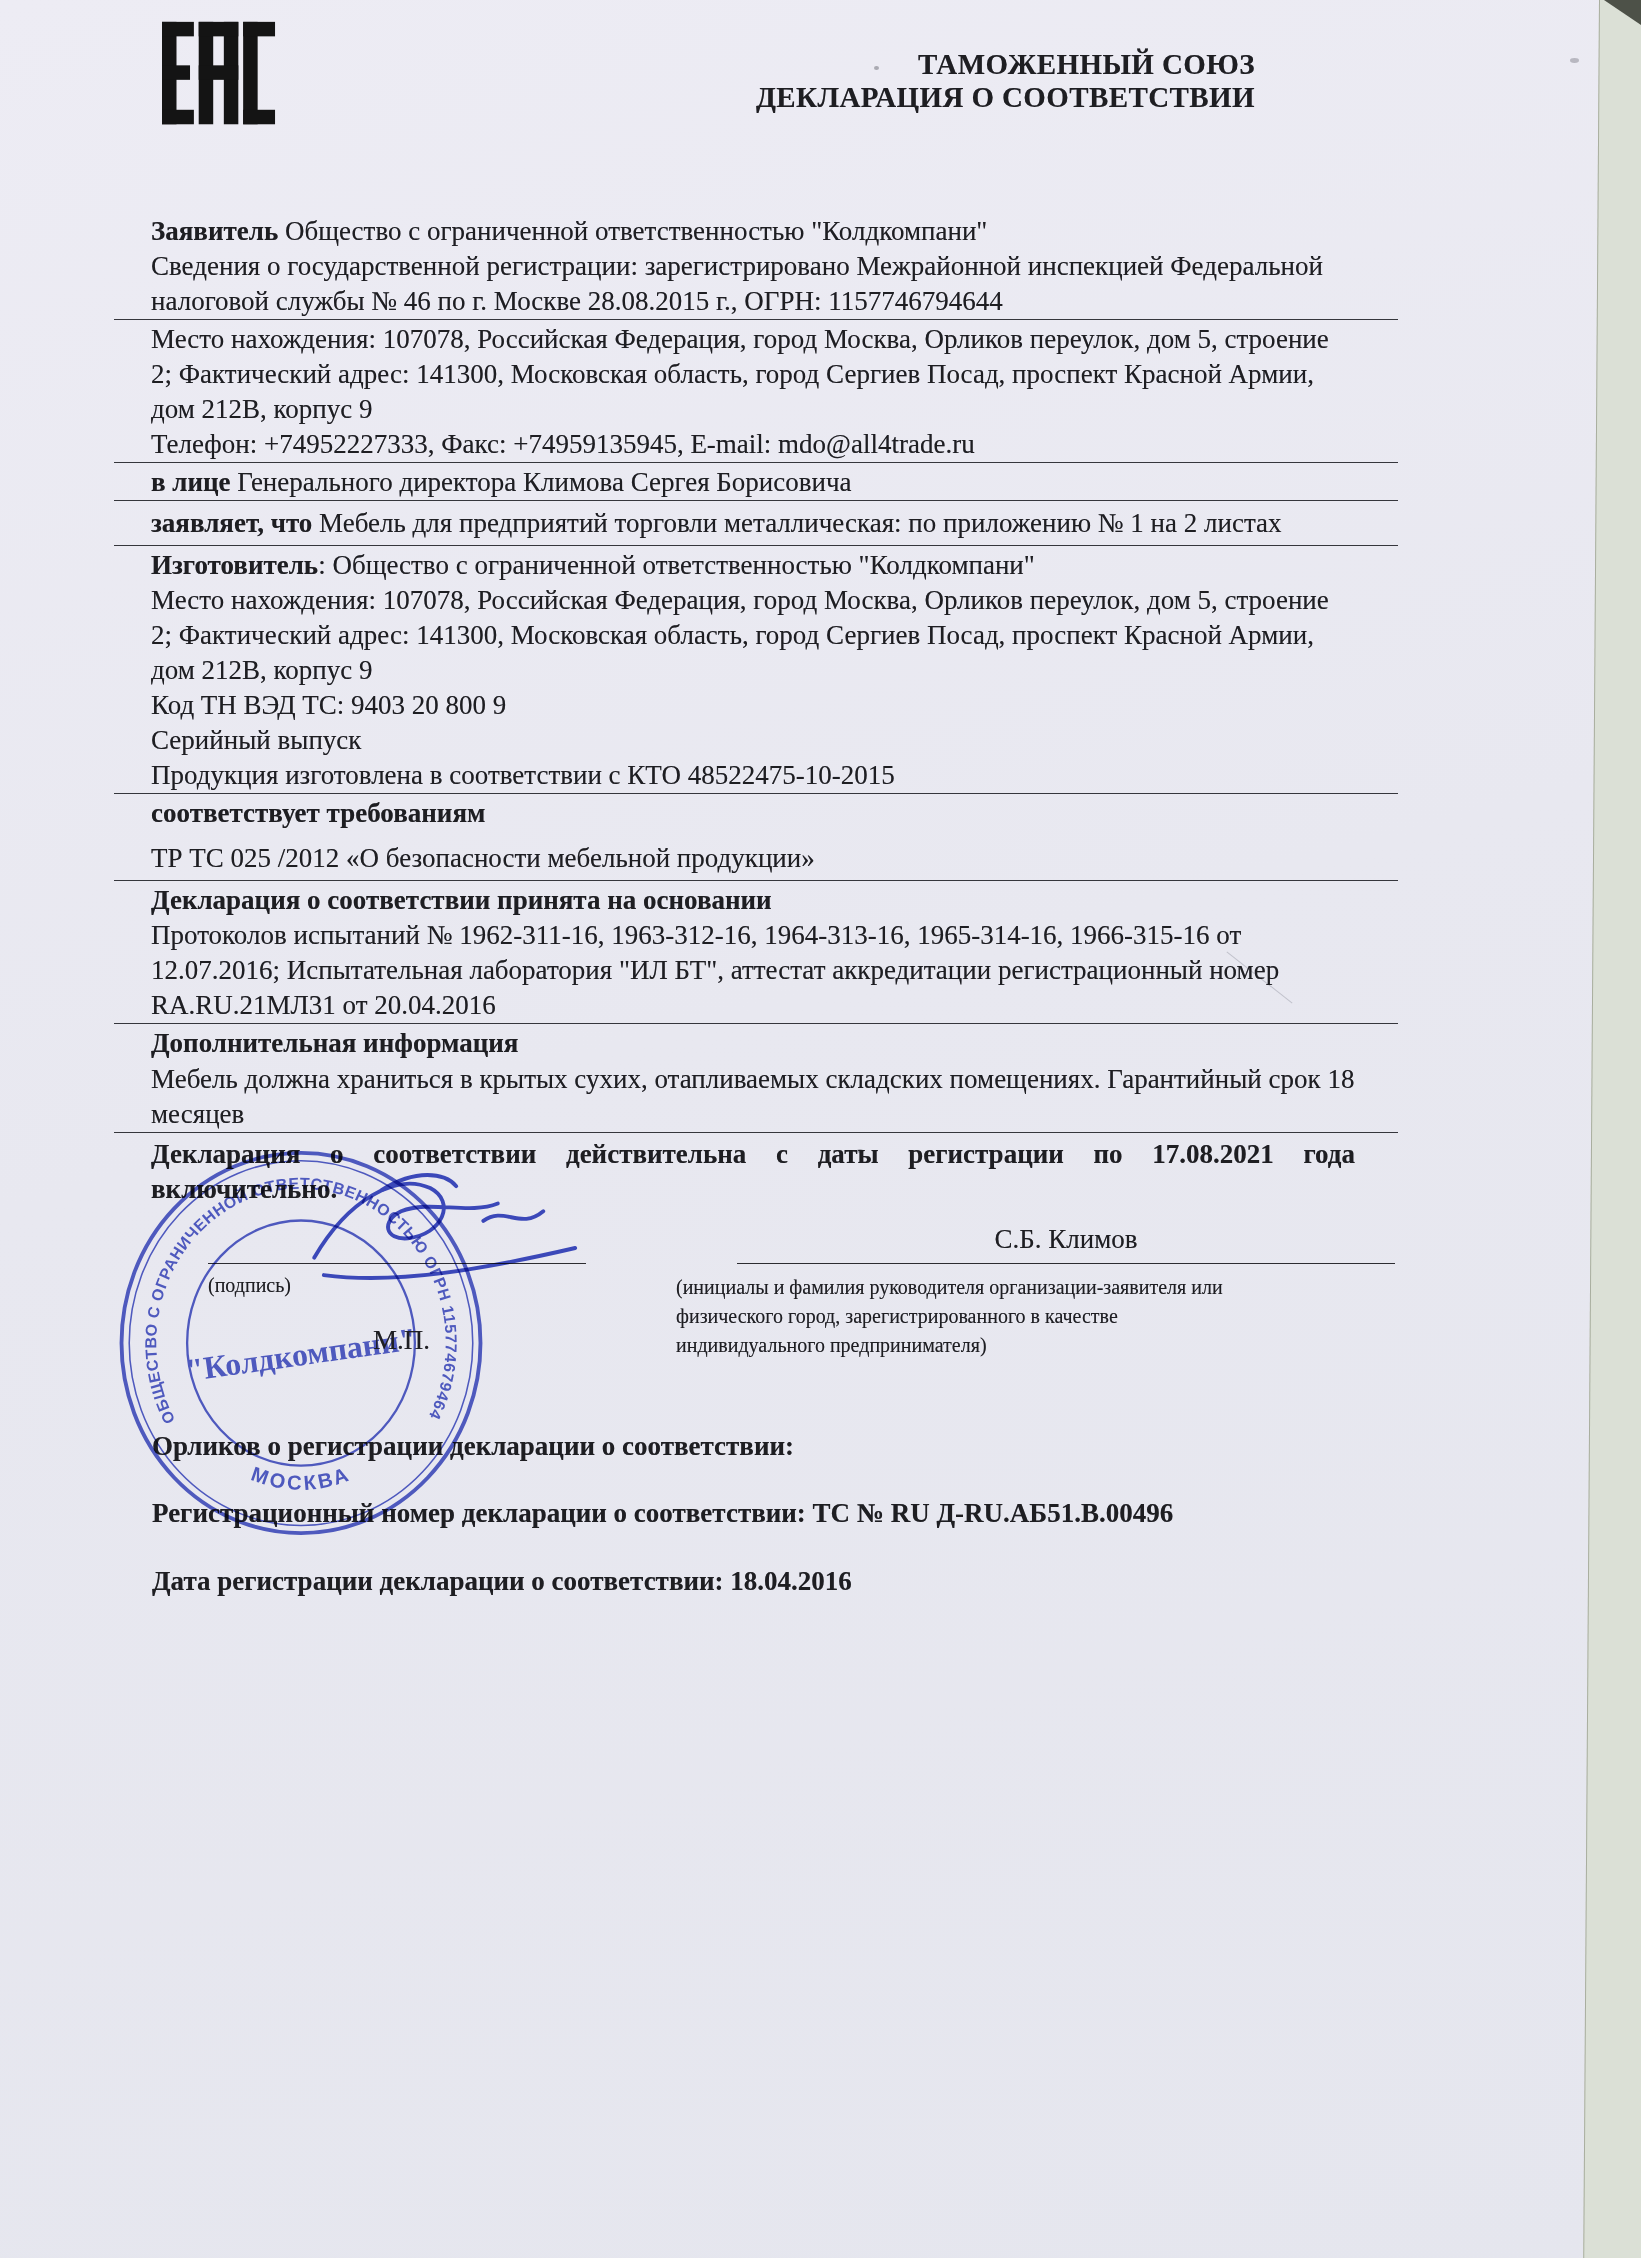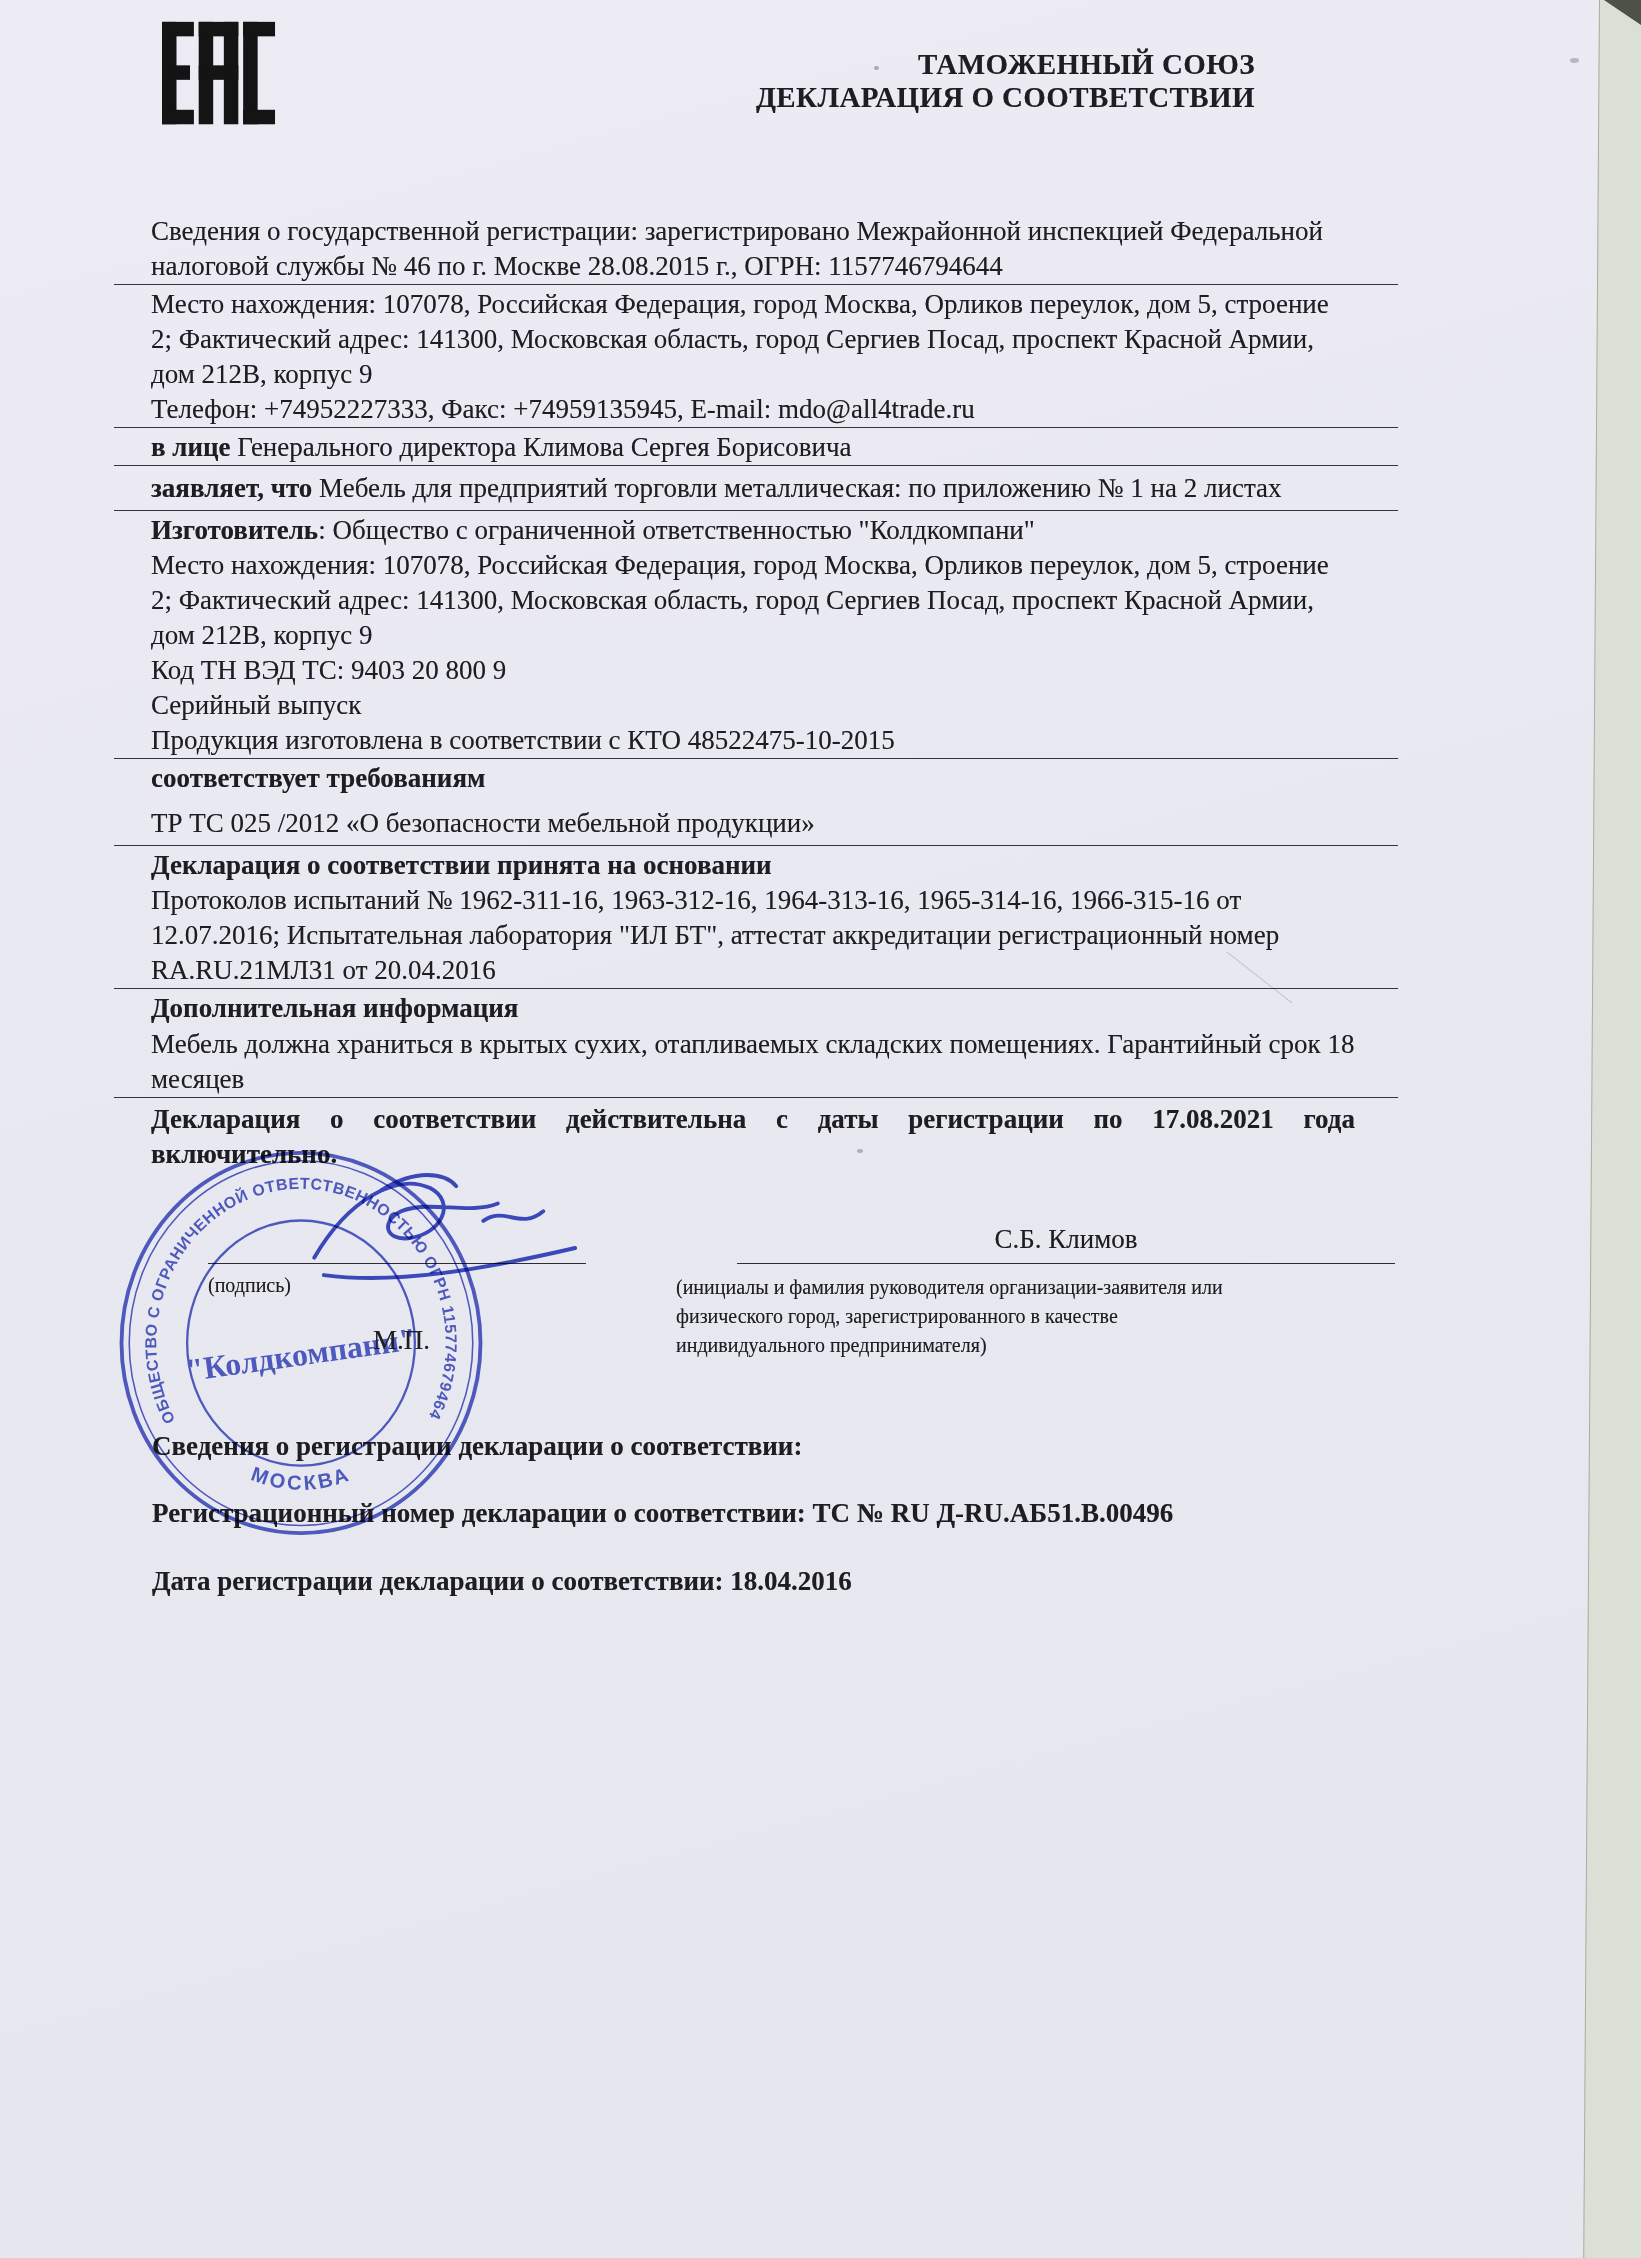--- a/index.html
+++ b/index.html
@@ -93,20 +93,21 @@
   </div>
 
   <div class="doc-title ink">
     <div>ТАМОЖЕННЫЙ СОЮЗ</div>
     <div>ДЕКЛАРАЦИЯ О СООТВЕТСТВИИ</div>
   </div>
 
   <div class="bodycol ink">
 
     <div class="row">
+      <p><span class="b">Заявитель</span><span> Общество с ограниченной ответственностью "Колдкомпани"</span></p>
       <p>Сведения о государственной регистрации: зарегистрировано Межрайонной инспекцией Федеральной налоговой службы № 46 по г. Москве 28.08.2015 г., ОГРН: 1157746794644</p>
     </div>
 
     <div class="row">
       <p>Место нахождения: 107078, Российская Федерация, город Москва, Орликов переулок, дом 5, строение 2; Фактический адрес: 141300, Московская область, город Сергиев Посад, проспект Красной Армии, дом 212В, корпус 9</p>
       <p>Телефон: +74952227333, Факс: +74959135945, E-mail: mdo@all4trade.ru</p>
     </div>
 
     <div class="row">
       <p><span class="b">в лице</span><span> Генерального директора Климова Сергея Борисовича</span></p>
@@ -178,18 +179,18 @@
 
   <svg class="scribble" viewBox="0 0 330 150">
     <g fill="none" stroke="#2c3cbf" stroke-width="4" stroke-linecap="round">
       <path d="M 25 100 C 60 40, 110 12, 145 28 C 172 42, 158 76, 122 80 C 98 82, 94 62, 115 52 C 145 40, 185 56, 215 44"></path>
       <path d="M 95 30 C 130 8, 160 12, 172 26"></path>
       <path d="M 35 118 C 110 128, 200 112, 295 90"></path>
       <path d="M 200 62 C 222 46, 238 72, 262 52"></path>
     </g>
   </svg>
 
-  <div class="regline ink" style="top:1431px;">Сведения о регистрации декларации о соответствии:</div>
+  <div class="regline ink" style="top:1431px;">Орликов о регистрации декларации о соответствии:</div>
   <div class="regline ink" style="top:1498px;">Регистрационный номер декларации о соответствии: ТС № RU Д-RU.АБ51.В.00496</div>
   <div class="regline ink" style="top:1566px;">Дата регистрации декларации о соответствии: 18.04.2016</div>
 
 </div>
 
 
 </body></html>

